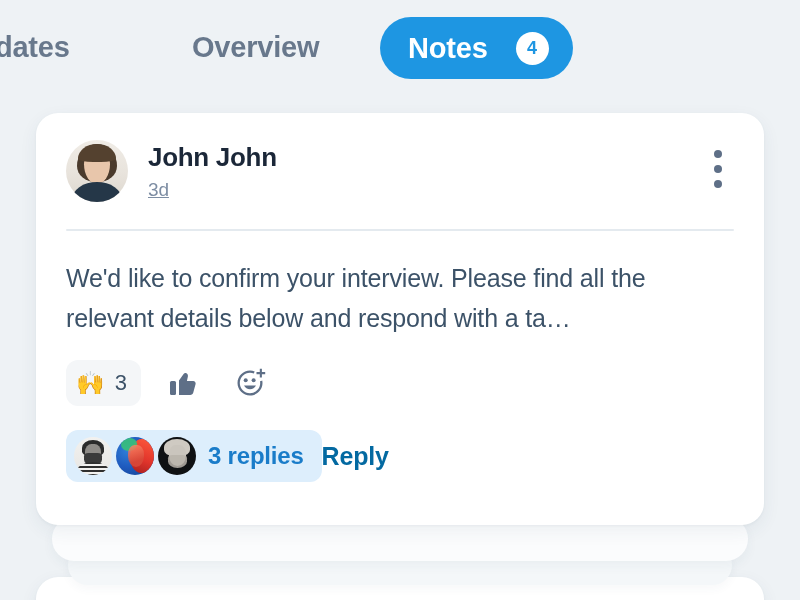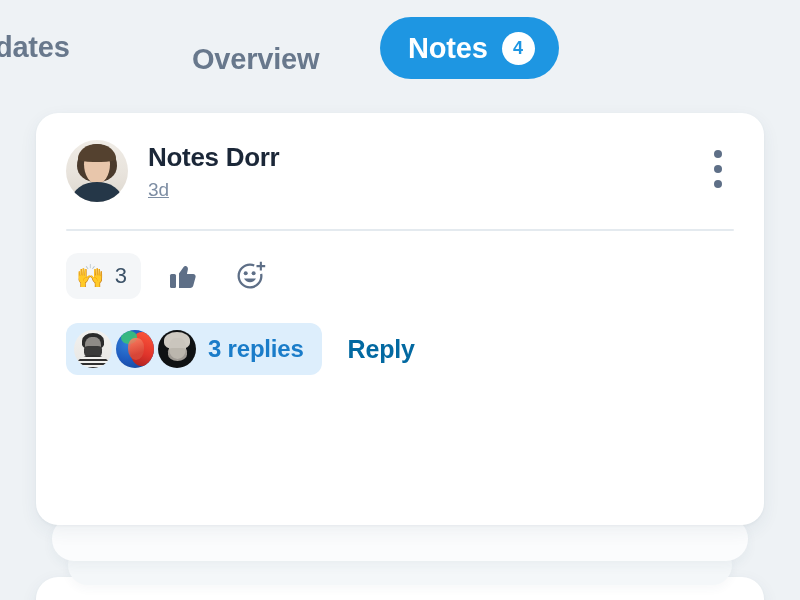--- a/index.html
+++ b/index.html
@@ -40,40 +40,40 @@
 
   .tab-candidates {
     position: absolute;
     left: -48px;
     top: 31px;
   }
 
   .tab-overview {
     position: absolute;
     left: 192px;
-    top: 43px;
+    top: 31px;
   }
 
   .tab-activity {
     position: absolute;
     left: 622px;
     top: 31px;
   }
 
   .tab-notes {
     position: absolute;
     left: 380px;
     top: 17px;
     height: 62px;
     padding: 0 24px 0 28px;
     background: #1e96e2;
     border-radius: 31px;
     display: flex;
     align-items: center;
-    gap: 14px;
+    gap: 28px;
     cursor: pointer;
   }
 
   .tab-notes .tab-notes-label {
     font-size: 29px;
     font-weight: 700;
     color: #ffffff;
     letter-spacing: -0.2px;
   }
 
@@ -266,21 +266,20 @@
     cursor: pointer;
   }
 
   .icon-btn svg { display: block; }
 
   
   .replies-row {
     padding: 24px 30px 0 30px;
     display: flex;
     align-items: center;
-    gap: 26px;
   }
 
   .replies-pill {
     height: 52px;
     padding: 0 18px 0 8px;
     background: #ddeefc;
     border-radius: 12px;
     display: flex;
     align-items: center;
     cursor: pointer;
@@ -447,33 +446,34 @@
     <div class="card-header">
 
       <div class="avatar-main ava-john">
         <span class="hair"></span>
         <span class="face"></span>
         <span class="fringe"></span>
         <span class="shirt"></span>
       </div>
 
       <div class="author-block">
-        <div class="author-name">Notes Dorr</div>
+        <div class="author-name">John John</div>
         <div class="author-time">3d</div>
       </div>
 
       <div class="more-btn">
         <i></i>
         <i></i>
         <i></i>
       </div>
     </div>
 
     <div class="divider"></div>
 
+    <div class="card-body">We'd like to confirm your interview. Please find all the relevant details below and respond with a ta…</div>
 
     <div class="reactions">
 
       <div class="reaction-pill">
         <span class="reaction-emoji">🙌</span>
         <span class="reaction-count">3</span>
       </div>
 
       <div class="icon-btn">
         <svg width="32" height="32" viewBox="0 0 32 32" aria-hidden="true">

